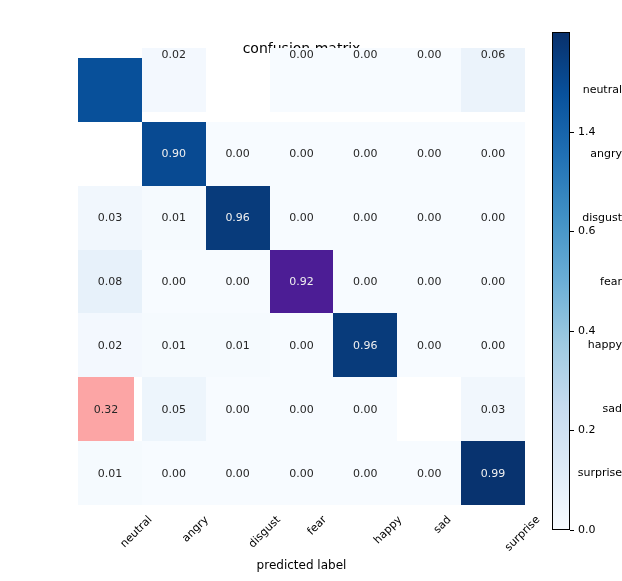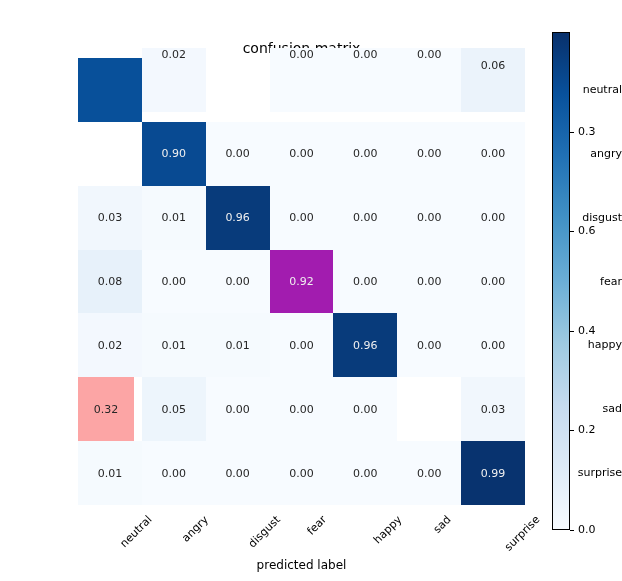--- a/index.html
+++ b/index.html
@@ -20,38 +20,38 @@
 <body>
 
 <div class="figure">
   <div class="title" style="top: 40px; left: 41.5px; width: 520px;">confusion matrix</div>
   <div class="heat" id="heat" style="left: 78px; top: 58px; width: 447px; height: 447px;">
       <div class="cell" style="left: 0px; top: 0px; width: 63.8571px; height: 63.8571px; background: rgb(8, 80, 154);"></div>
       <div class="cell" style="left: 63.8571px; top: 0px; width: 63.8571px; height: 63.8571px; background: rgb(243, 248, 254); color: rgb(38, 38, 38); align-items: flex-start; padding-top: 0px; transform: translateY(-10px);">0.02</div>
       <div class="cell" style="left: 191.571px; top: 0px; width: 63.8571px; height: 63.8571px; background: rgb(247, 251, 255); color: rgb(38, 38, 38); align-items: flex-start; padding-top: 0px; transform: translateY(-10px);">0.00</div>
       <div class="cell" style="left: 255.429px; top: 0px; width: 63.8571px; height: 63.8571px; background: rgb(247, 251, 255); color: rgb(38, 38, 38); align-items: flex-start; padding-top: 0px; transform: translateY(-10px);">0.00</div>
       <div class="cell" style="left: 319.286px; top: 0px; width: 63.8571px; height: 63.8571px; background: rgb(247, 251, 255); color: rgb(38, 38, 38); align-items: flex-start; padding-top: 0px; transform: translateY(-10px);">0.00</div>
-      <div class="cell" style="left: 383.143px; top: 0px; width: 63.8571px; height: 63.8571px; background: rgb(235, 243, 251); color: rgb(38, 38, 38); align-items: flex-start; padding-top: 11px; transform: translateY(-10px);">0.06</div>
+      <div class="cell" style="left: 383.143px; top: 0px; width: 63.8571px; height: 63.8571px; background: rgb(235, 243, 251); color: rgb(38, 38, 38); align-items: flex-start; padding-top: 0px; transform: translateY(-10px);">0.06</div>
       <div class="cell" style="left: 63.8571px; top: 63.8571px; width: 63.8571px; height: 63.8571px; background: rgb(8, 74, 146); color: rgb(240, 240, 240);">0.90</div>
       <div class="cell" style="left: 127.714px; top: 63.8571px; width: 63.8571px; height: 63.8571px; background: rgb(247, 251, 255); color: rgb(38, 38, 38);">0.00</div>
       <div class="cell" style="left: 191.571px; top: 63.8571px; width: 63.8571px; height: 63.8571px; background: rgb(247, 251, 255); color: rgb(38, 38, 38);">0.00</div>
       <div class="cell" style="left: 255.429px; top: 63.8571px; width: 63.8571px; height: 63.8571px; background: rgb(247, 251, 255); color: rgb(38, 38, 38);">0.00</div>
       <div class="cell" style="left: 319.286px; top: 63.8571px; width: 63.8571px; height: 63.8571px; background: rgb(247, 251, 255); color: rgb(38, 38, 38);">0.00</div>
       <div class="cell" style="left: 383.143px; top: 63.8571px; width: 63.8571px; height: 63.8571px; background: rgb(247, 251, 255); color: rgb(38, 38, 38);">0.00</div>
       <div class="cell" style="left: 0px; top: 127.714px; width: 63.8571px; height: 63.8571px; background: rgb(241, 247, 253); color: rgb(38, 38, 38);">0.03</div>
       <div class="cell" style="left: 63.8571px; top: 127.714px; width: 63.8571px; height: 63.8571px; background: rgb(245, 250, 254); color: rgb(38, 38, 38);">0.01</div>
       <div class="cell" style="left: 127.714px; top: 127.714px; width: 63.8571px; height: 63.8571px; background: rgb(8, 59, 123); color: rgb(240, 240, 240);">0.96</div>
       <div class="cell" style="left: 191.571px; top: 127.714px; width: 63.8571px; height: 63.8571px; background: rgb(247, 251, 255); color: rgb(38, 38, 38);">0.00</div>
       <div class="cell" style="left: 255.429px; top: 127.714px; width: 63.8571px; height: 63.8571px; background: rgb(247, 251, 255); color: rgb(38, 38, 38);">0.00</div>
       <div class="cell" style="left: 319.286px; top: 127.714px; width: 63.8571px; height: 63.8571px; background: rgb(247, 251, 255); color: rgb(38, 38, 38);">0.00</div>
       <div class="cell" style="left: 383.143px; top: 127.714px; width: 63.8571px; height: 63.8571px; background: rgb(247, 251, 255); color: rgb(38, 38, 38);">0.00</div>
       <div class="cell" style="left: 0px; top: 191.571px; width: 63.8571px; height: 63.8571px; background: rgb(231, 241, 250); color: rgb(38, 38, 38);">0.08</div>
       <div class="cell" style="left: 63.8571px; top: 191.571px; width: 63.8571px; height: 63.8571px; background: rgb(247, 251, 255); color: rgb(38, 38, 38);">0.00</div>
       <div class="cell" style="left: 127.714px; top: 191.571px; width: 63.8571px; height: 63.8571px; background: rgb(247, 251, 255); color: rgb(38, 38, 38);">0.00</div>
-      <div class="cell" style="left: 191.571px; top: 191.571px; width: 63.8571px; height: 63.8571px; background: #a21caf; color: rgb(240, 240, 240);">0.92</div>
+      <div class="cell" style="left: 191.571px; top: 191.571px; width: 63.8571px; height: 63.8571px; background: #4c1d95; color: rgb(240, 240, 240);">0.92</div>
       <div class="cell" style="left: 255.429px; top: 191.571px; width: 63.8571px; height: 63.8571px; background: rgb(247, 251, 255); color: rgb(38, 38, 38);">0.00</div>
       <div class="cell" style="left: 319.286px; top: 191.571px; width: 63.8571px; height: 63.8571px; background: rgb(247, 251, 255); color: rgb(38, 38, 38);">0.00</div>
       <div class="cell" style="left: 383.143px; top: 191.571px; width: 63.8571px; height: 63.8571px; background: rgb(247, 251, 255); color: rgb(38, 38, 38);">0.00</div>
       <div class="cell" style="left: 0px; top: 255.429px; width: 63.8571px; height: 63.8571px; background: rgb(243, 248, 254); color: rgb(38, 38, 38);">0.02</div>
       <div class="cell" style="left: 63.8571px; top: 255.429px; width: 63.8571px; height: 63.8571px; background: rgb(245, 250, 254); color: rgb(38, 38, 38);">0.01</div>
       <div class="cell" style="left: 127.714px; top: 255.429px; width: 63.8571px; height: 63.8571px; background: rgb(245, 250, 254); color: rgb(38, 38, 38);">0.01</div>
       <div class="cell" style="left: 191.571px; top: 255.429px; width: 63.8571px; height: 63.8571px; background: rgb(247, 251, 255); color: rgb(38, 38, 38);">0.00</div>
       <div class="cell" style="left: 255.429px; top: 255.429px; width: 63.8571px; height: 63.8571px; background: rgb(8, 59, 123); color: rgb(240, 240, 240);">0.96</div>
       <div class="cell" style="left: 319.286px; top: 255.429px; width: 63.8571px; height: 63.8571px; background: rgb(247, 251, 255); color: rgb(38, 38, 38);">0.00</div>
       <div class="cell" style="left: 383.143px; top: 255.429px; width: 63.8571px; height: 63.8571px; background: rgb(247, 251, 255); color: rgb(38, 38, 38);">0.00</div>
@@ -93,15 +93,15 @@
     <div class="cbar-outline" id="cbar-outline" style="left: 0px; top: 0px; width: 18px; height: 498px;"></div>
   <div class="ctick-line" style="left: 18px; top: 498px;"></div>
       <div class="ctick-label" style="left: 26px; top: 491px;">0.0</div>
       <div class="ctick-line" style="left: 18px; top: 398.4px;"></div>
       <div class="ctick-label" style="left: 26px; top: 391.4px;">0.2</div>
       <div class="ctick-line" style="left: 18px; top: 298.8px;"></div>
       <div class="ctick-label" style="left: 26px; top: 291.8px; text-align: center;">0.4</div>
       <div class="ctick-line" style="left: 18px; top: 199.2px;"></div>
       <div class="ctick-label" style="left: 26px; top: 192.2px;">0.6</div>
       <div class="ctick-line" style="left: 18px; top: 99.6px;"></div>
-      <div class="ctick-label" style="left: 26px; top: 92.6px;">0.3</div>
+      <div class="ctick-label" style="left: 26px; top: 92.6px;">1.4</div>
     </div>
 </div>
 
 </body></html>

